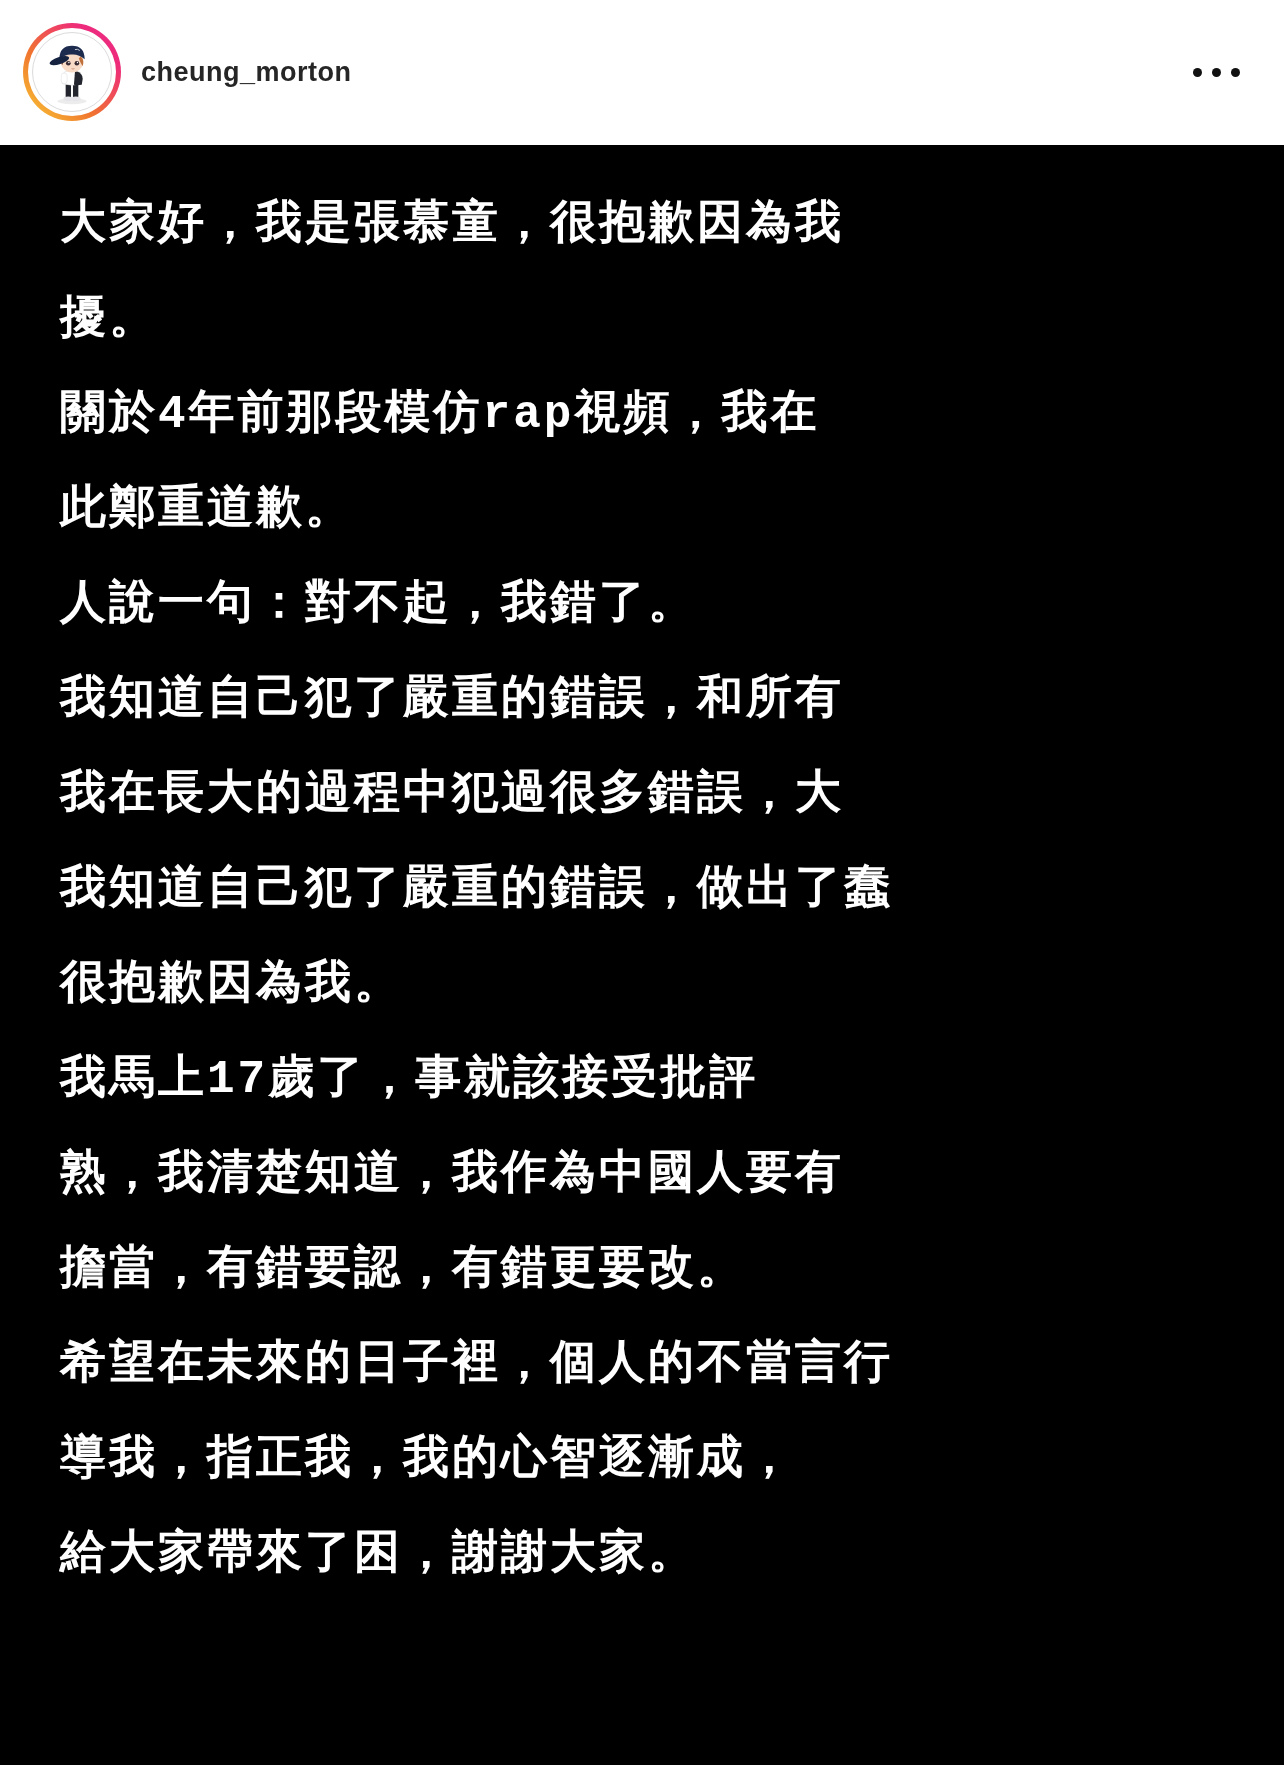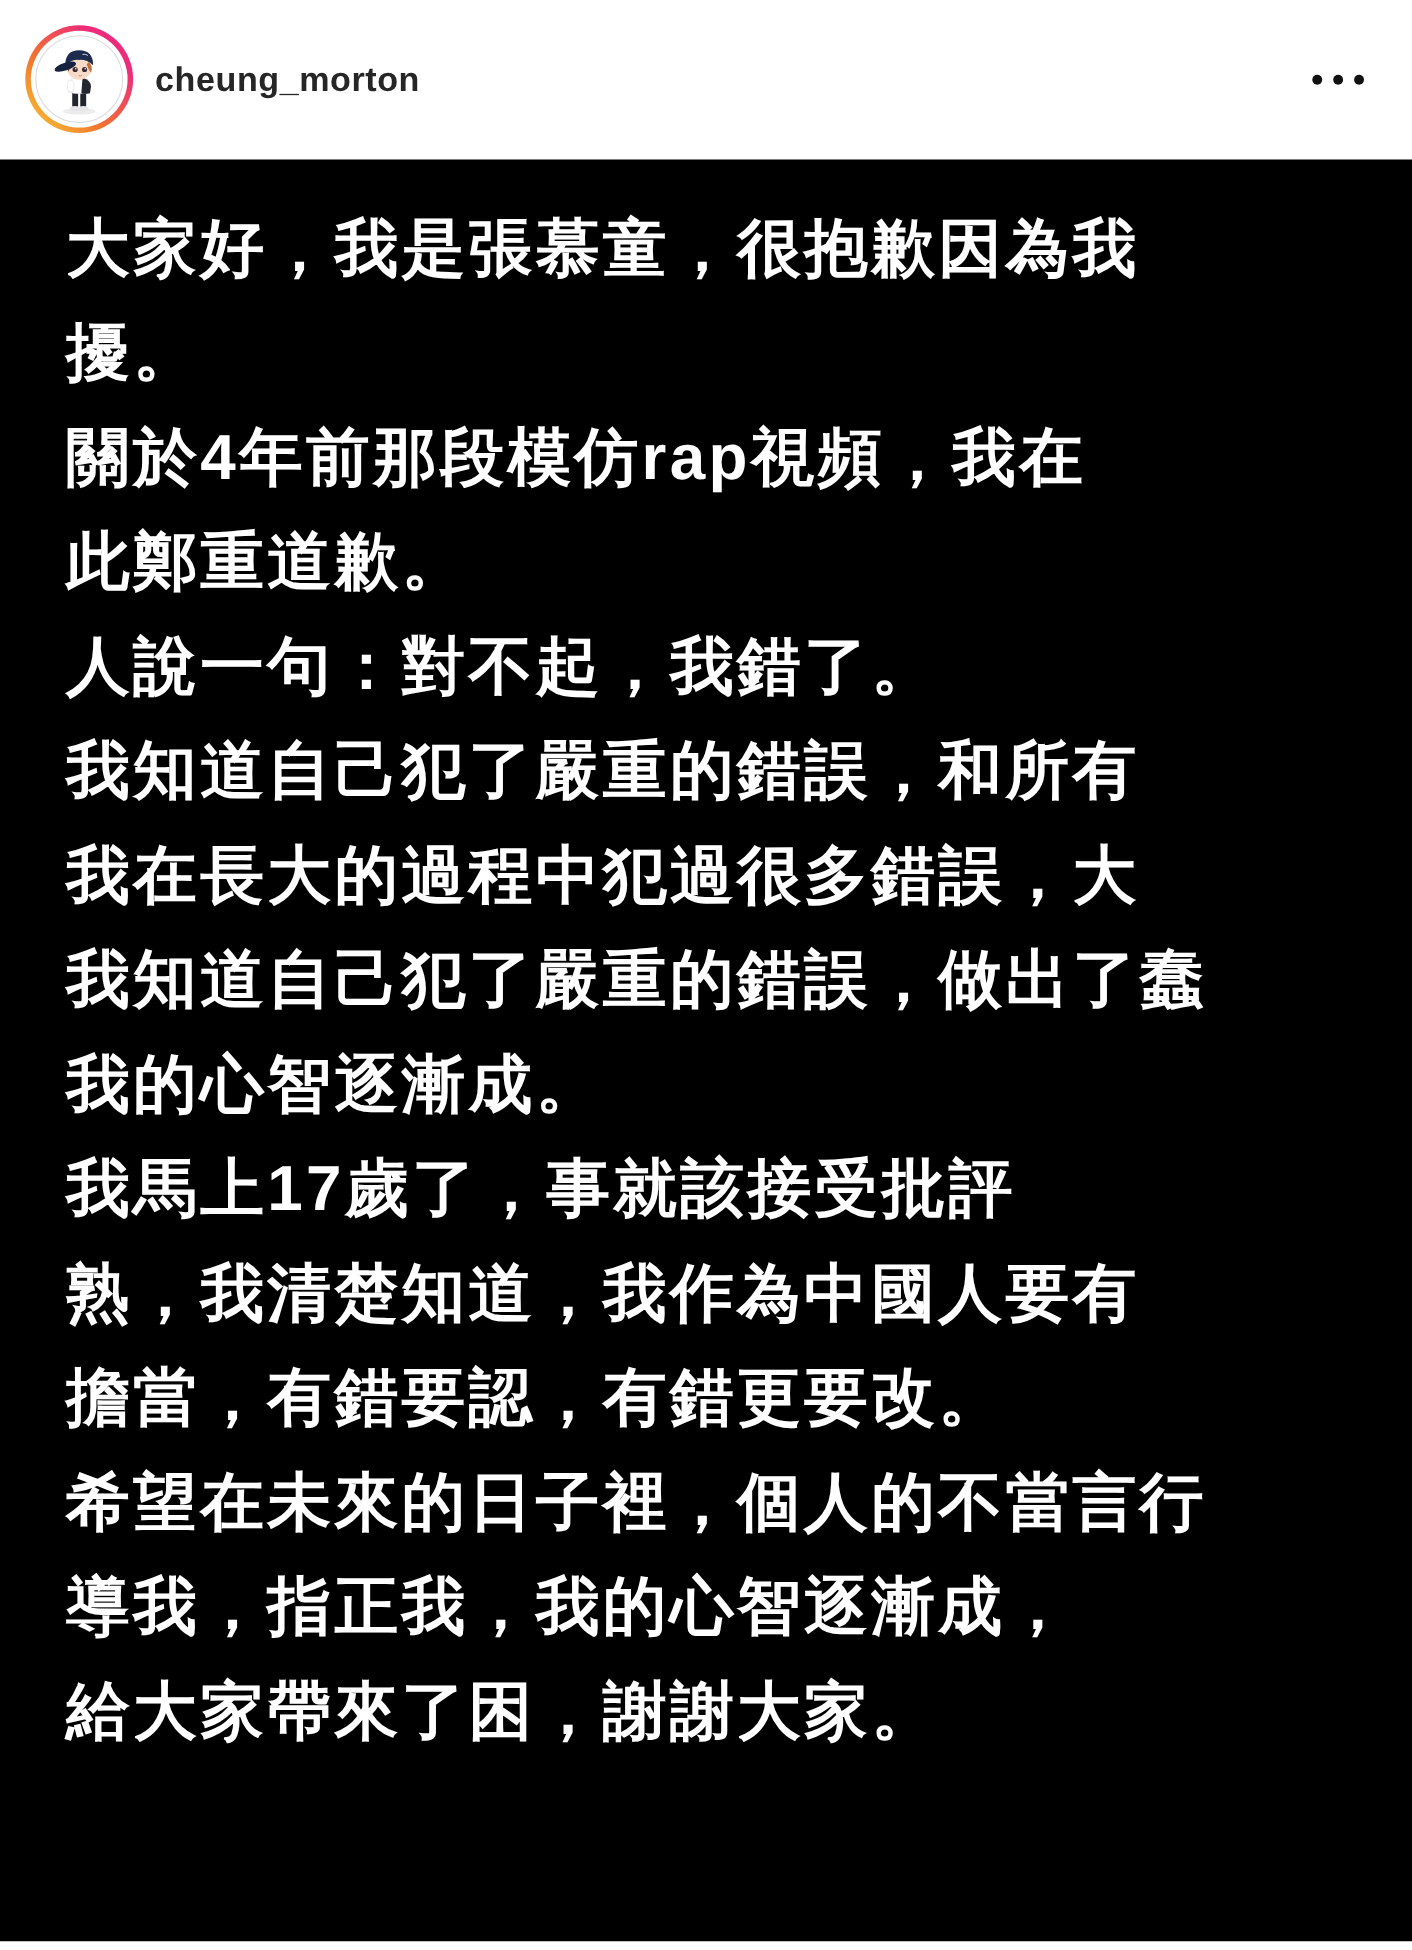--- a/index.html
+++ b/index.html
@@ -27,21 +27,21 @@
   .avatar {
     width: 80px; height: 80px; border-radius: 50%;
     background: #ffffff; border: 1px solid #dbdbdb; overflow: hidden;
     display: flex; align-items: center; justify-content: center;
   }
   .avatar svg { width: 78px; height: 78px; }
 
   .username {
     position: absolute; left: 141px; top: 0; height: 145px;
     display: flex; align-items: center;
-    font-size: 31px; font-weight: bold; color: #262626;
+    font-size: 27px; font-weight: bold; color: #262626;
     letter-spacing: 0.5px; cursor: pointer;
   }
 
   .more-options {
     position: absolute; right: 42px; top: 60px;
     display: flex; gap: 10px; padding: 8px 2px; cursor: pointer;
   }
   .more-options .dot {
     width: 9px; height: 9px; border-radius: 50%; background: #111111;
   }
@@ -50,23 +50,23 @@
   .post-image {
     position: absolute; top: 145px; left: 0;
     width: 1284px; height: 1620px; background: #000000;
     overflow: hidden;
   }
   .caption-block {
     position: absolute; top: 33px; left: 60px; right: 20px;
   }
   .caption-line {
     height: 95px; line-height: 95px;
-    font-size: 58px; font-weight: bold; color: #ffffff;
+    font-size: 46px; font-weight: bold; color: #ffffff;
     letter-spacing: 3px; white-space: nowrap;
-    font-family: Liberation Sans, sans-serif;
+    font-family: Liberation Mono, monospace;
   }
 
   
   .bottom-strip {
     position: absolute; top: 1765px; left: 0; width: 1284px; height: 8px;
     background: #ffffff;
   }
 </style>
 </head>
 <body>
@@ -128,21 +128,21 @@
   <div class="post-image">
     <div class="caption-block">
       <div class="caption-line">大家好，我是張慕童，很抱歉因為我</div>
       <div class="caption-line">擾。</div>
       <div class="caption-line">關於4年前那段模仿rap視頻，我在</div>
       <div class="caption-line">此鄭重道歉。</div>
       <div class="caption-line">人說一句：對不起，我錯了。</div>
       <div class="caption-line">我知道自己犯了嚴重的錯誤，和所有</div>
       <div class="caption-line">我在長大的過程中犯過很多錯誤，大</div>
       <div class="caption-line">我知道自己犯了嚴重的錯誤，做出了蠢</div>
-      <div class="caption-line">我的心智逐漸成。</div>
+      <div class="caption-line">很抱歉因為我。</div>
       <div class="caption-line">我馬上17歲了，事就該接受批評</div>
       <div class="caption-line">熟，我清楚知道，我作為中國人要有</div>
       <div class="caption-line">擔當，有錯要認，有錯更要改。</div>
       <div class="caption-line">希望在未來的日子裡，個人的不當言行</div>
       <div class="caption-line">導我，指正我，我的心智逐漸成，</div>
       <div class="caption-line">給大家帶來了困，謝謝大家。</div>
     </div>
   </div>
 
   <div class="bottom-strip"></div>

